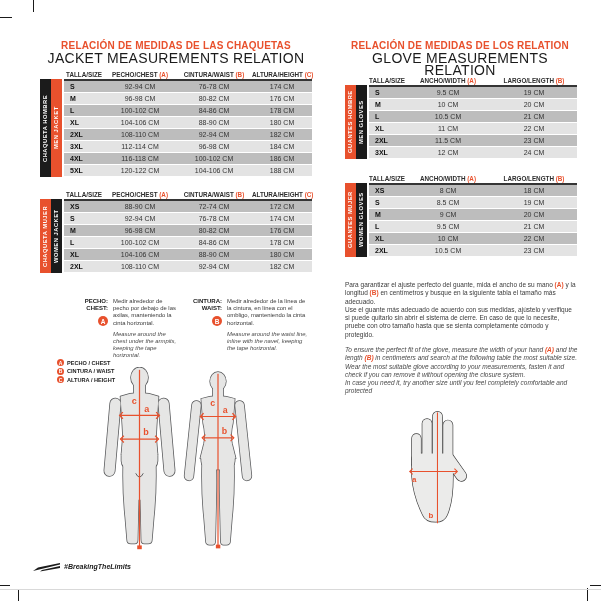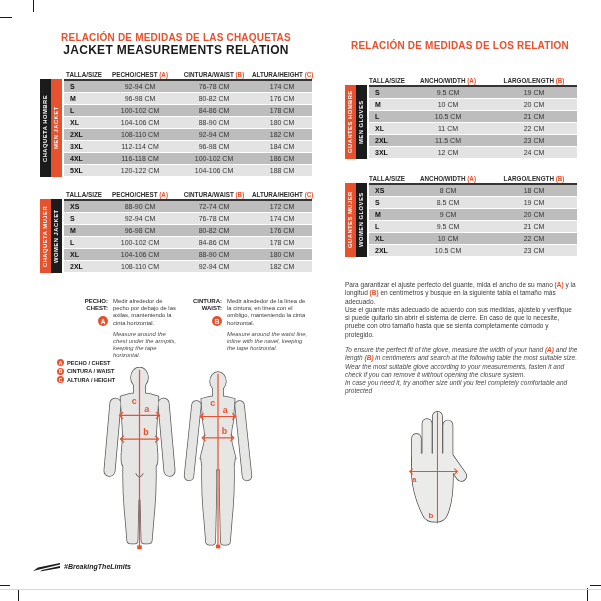--- a/index.html
+++ b/index.html
@@ -2,21 +2,21 @@
 <html><head>
 <meta charset="utf-8">
 <style>
   html,body{margin:0;padding:0;background:#fff;}
   .page{position:relative;width:601px;height:601px;background:#ffffff;overflow:hidden;
         font-family:"Liberation Sans",sans-serif;color:#1b1b1b;}
   .abs{position:absolute;}
   
   .title-block{text-align:center;}
   .t-es{font-size:10px;font-weight:700;color:#e8512d;letter-spacing:.2px;line-height:12px;}
-  .t-en{font-size:12px;font-weight:700;color:#1b1b1b;letter-spacing:.3px;line-height:12px;}
+  .t-en{font-size:14px;font-weight:400;color:#1b1b1b;letter-spacing:.3px;line-height:12px;}
   
   .thead{display:flex;margin-left:24px;margin-bottom:1px;font-size:6.3px;font-weight:700;color:#2c2c2c;}
   .th{text-align:center;white-space:nowrap;}
   .ref{color:#e8512d;font-weight:700;}
   .jh .th1{width:40px}.jh .th2{width:72px}.jh .th3{width:76px}.jh .th4{width:60px}
   .gh .th1{width:36px}.gh .th2{width:86px}.gh .th3{width:86px}
   .tbody{display:flex;align-items:stretch;}
   .bands{display:flex;}
   .band{width:11px;writing-mode:vertical-rl;transform:rotate(180deg);text-align:center;
         font-size:5.8px;font-weight:700;letter-spacing:.5px;color:#fff;line-height:11px;white-space:nowrap;}
@@ -64,21 +64,21 @@
 <div class="page">
 
   <div class="cmark" style="left:33px;top:0;width:1px;height:12px;"></div>
   <div class="cmark" style="left:0;top:17px;width:12px;height:1px;"></div>
   <div class="cmark" style="left:0;top:585px;width:10px;height:1px;"></div>
   <div class="cmark" style="left:18px;top:590px;width:1px;height:11px;"></div>
   <div class="cmark" style="left:590px;top:585px;width:11px;height:1px;"></div>
   <div class="cmark" style="left:587px;top:588px;width:1px;height:13px;"></div>
   <div class="gray-line" style="left:0;top:589px;width:601px;height:1px;"></div>
 
-  <div class="abs title-block" style="left:40px;top:32px;width:272px;">
+  <div class="abs title-block" style="left:40px;top:40px;width:272px;">
     <div class="t-es">RELACIÓN DE MEDIDAS DE LAS CHAQUETAS</div>
     <div class="t-en">JACKET MEASUREMENTS RELATION</div>
   </div>
 
   <div class="abs" style="left:40px;top:71px;width:272px;">
     <div class="thead jh">
       <span class="th th1">TALLA/SIZE</span>
       <span class="th th2"><span>PECHO/CHEST</span> <span class="ref">(A)</span></span>
       <span class="th th3"><span>CINTURA/WAIST</span> <span class="ref">(B)</span></span>
       <span class="th th4"><span>ALTURA/HEIGHT</span> <span class="ref">(C)</span></span>
@@ -289,20 +289,21 @@
       <path d="M58.5,68.5 L62,72 L58.5,75.5"></path>
     </g>
     <rect x="42.7" y="187" width="4.8" height="4" fill="#e8512d"></rect>
     <text x="42" y="38" text-anchor="end" font-size="9.5" font-weight="bold" fill="#e8512d">c</text>
     <text x="50" y="45" font-size="9.5" font-weight="bold" fill="#e8512d">a</text>
     <text x="49" y="68" font-size="9.5" font-weight="bold" fill="#e8512d">b</text>
   </svg>
 
   <div class="abs title-block" style="left:336px;top:40px;width:248px;">
     <div class="t-es">RELACIÓN DE MEDIDAS DE LOS RELATION</div>
+    <div class="t-en">GLOVE MEASUREMENTS RELATION</div>
   </div>
 
   <div class="abs" style="left:345px;top:77px;width:232px;">
     <div class="thead gh">
       <span class="th th1">TALLA/SIZE</span>
       <span class="th th2"><span>ANCHO/WIDTH</span> <span class="ref">(A)</span></span>
       <span class="th th3"><span>LARGO/LENGTH</span> <span class="ref">(B)</span></span>
     </div>
     <div class="tbody">
       <div class="bands">

